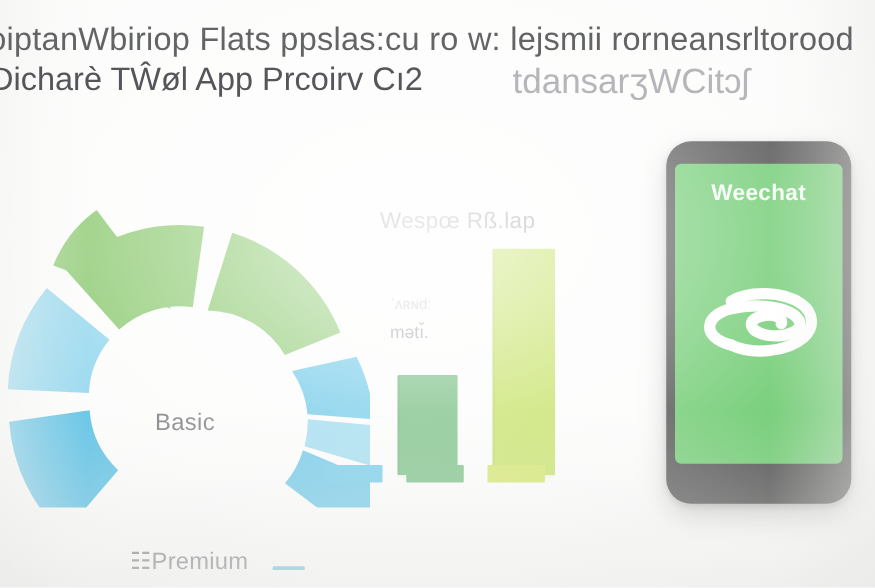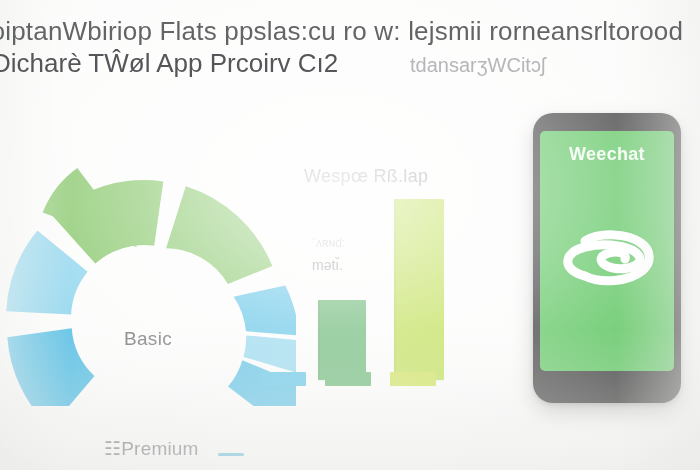--- a/index.html
+++ b/index.html
@@ -63,21 +63,21 @@
     font-size: 26px;
     line-height: 30px;
     color: #55565a;
     white-space: nowrap;
     filter: blur(0.3px);
   }
   .header-line2-right {
     position: absolute;
     left: 410px;
     top: 36px;
-    font-size: 20px;
+    font-size: 28px;
     line-height: 26px;
     color: #a9aaae;
     white-space: nowrap;
     filter: blur(0.55px);
     opacity: 0.85;
   }
 
   
   .donut-wrap {
     position: absolute;

